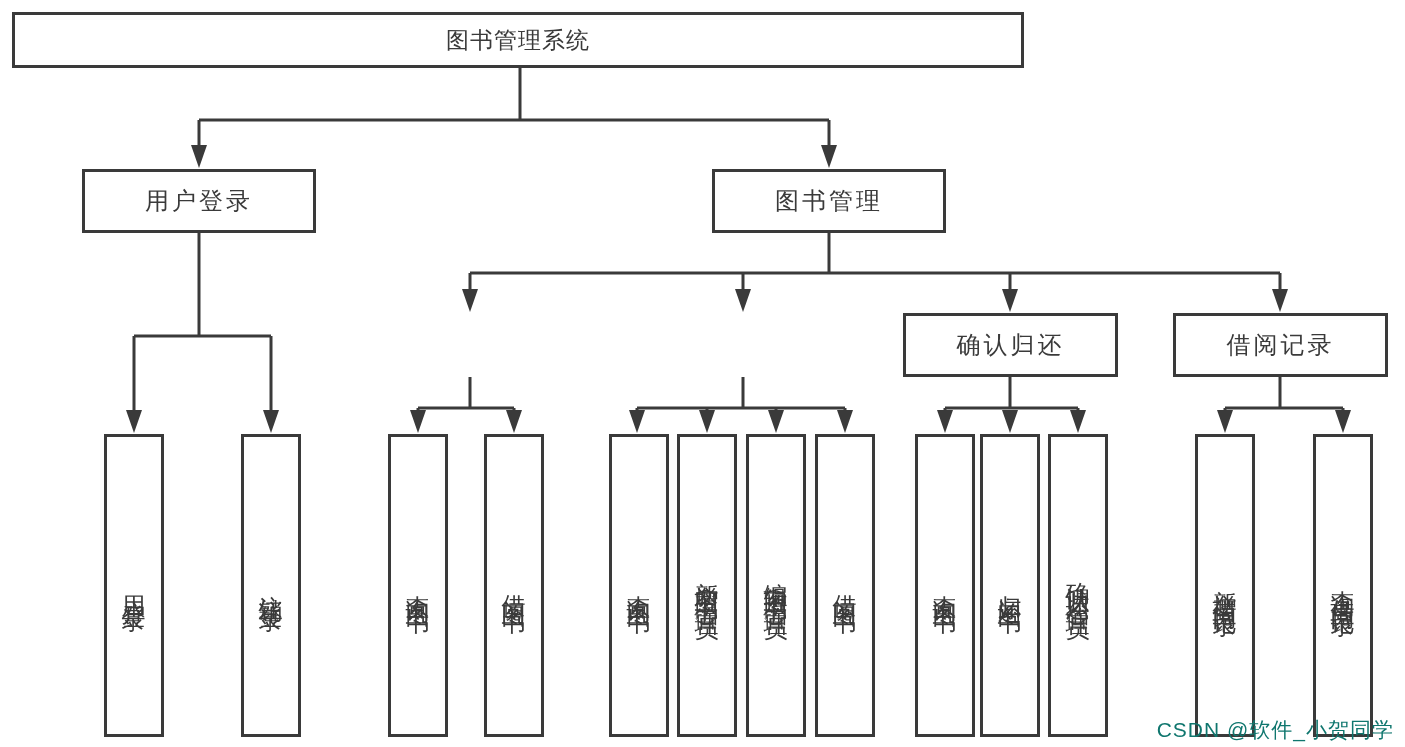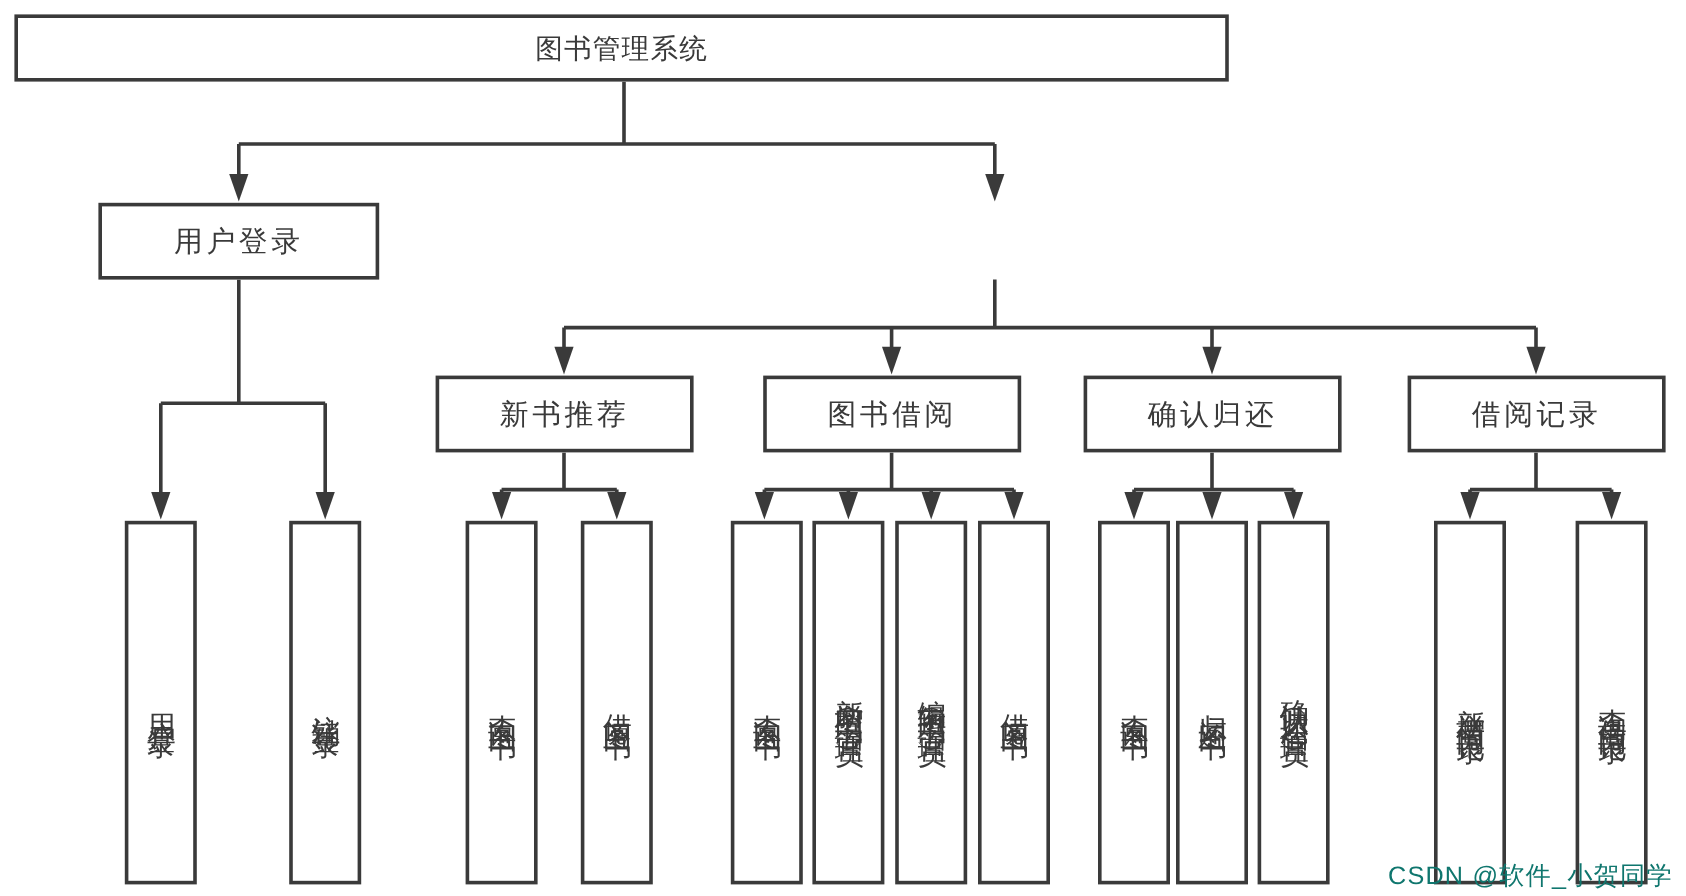--- a/index.html
+++ b/index.html
@@ -92,27 +92,24 @@
     </g>
   </svg>
 
   <div class="node root">
     <span>图书管理系统</span>
   </div>
 
   <div class="node lvl2" style="left:82px">
     <span>用户登录</span>
   </div>
+  <div class="node lvl2" style="left:712px">
+    <span>图书管理</span>
+  </div>
 
-  <div class="node lvl3" style="left:363px">
-    <span>新书推荐</span>
-  </div>
-  <div class="node lvl3" style="left:636px">
-    <span>图书借阅</span>
-  </div>
   <div class="node lvl3" style="left:903px">
     <span>确认归还</span>
   </div>
   <div class="node lvl3" style="left:1173px">
     <span>借阅记录</span>
   </div>
 
   <div class="node leaf" style="left:104px">
     <span class="vtext">用户登录</span>
   </div>

